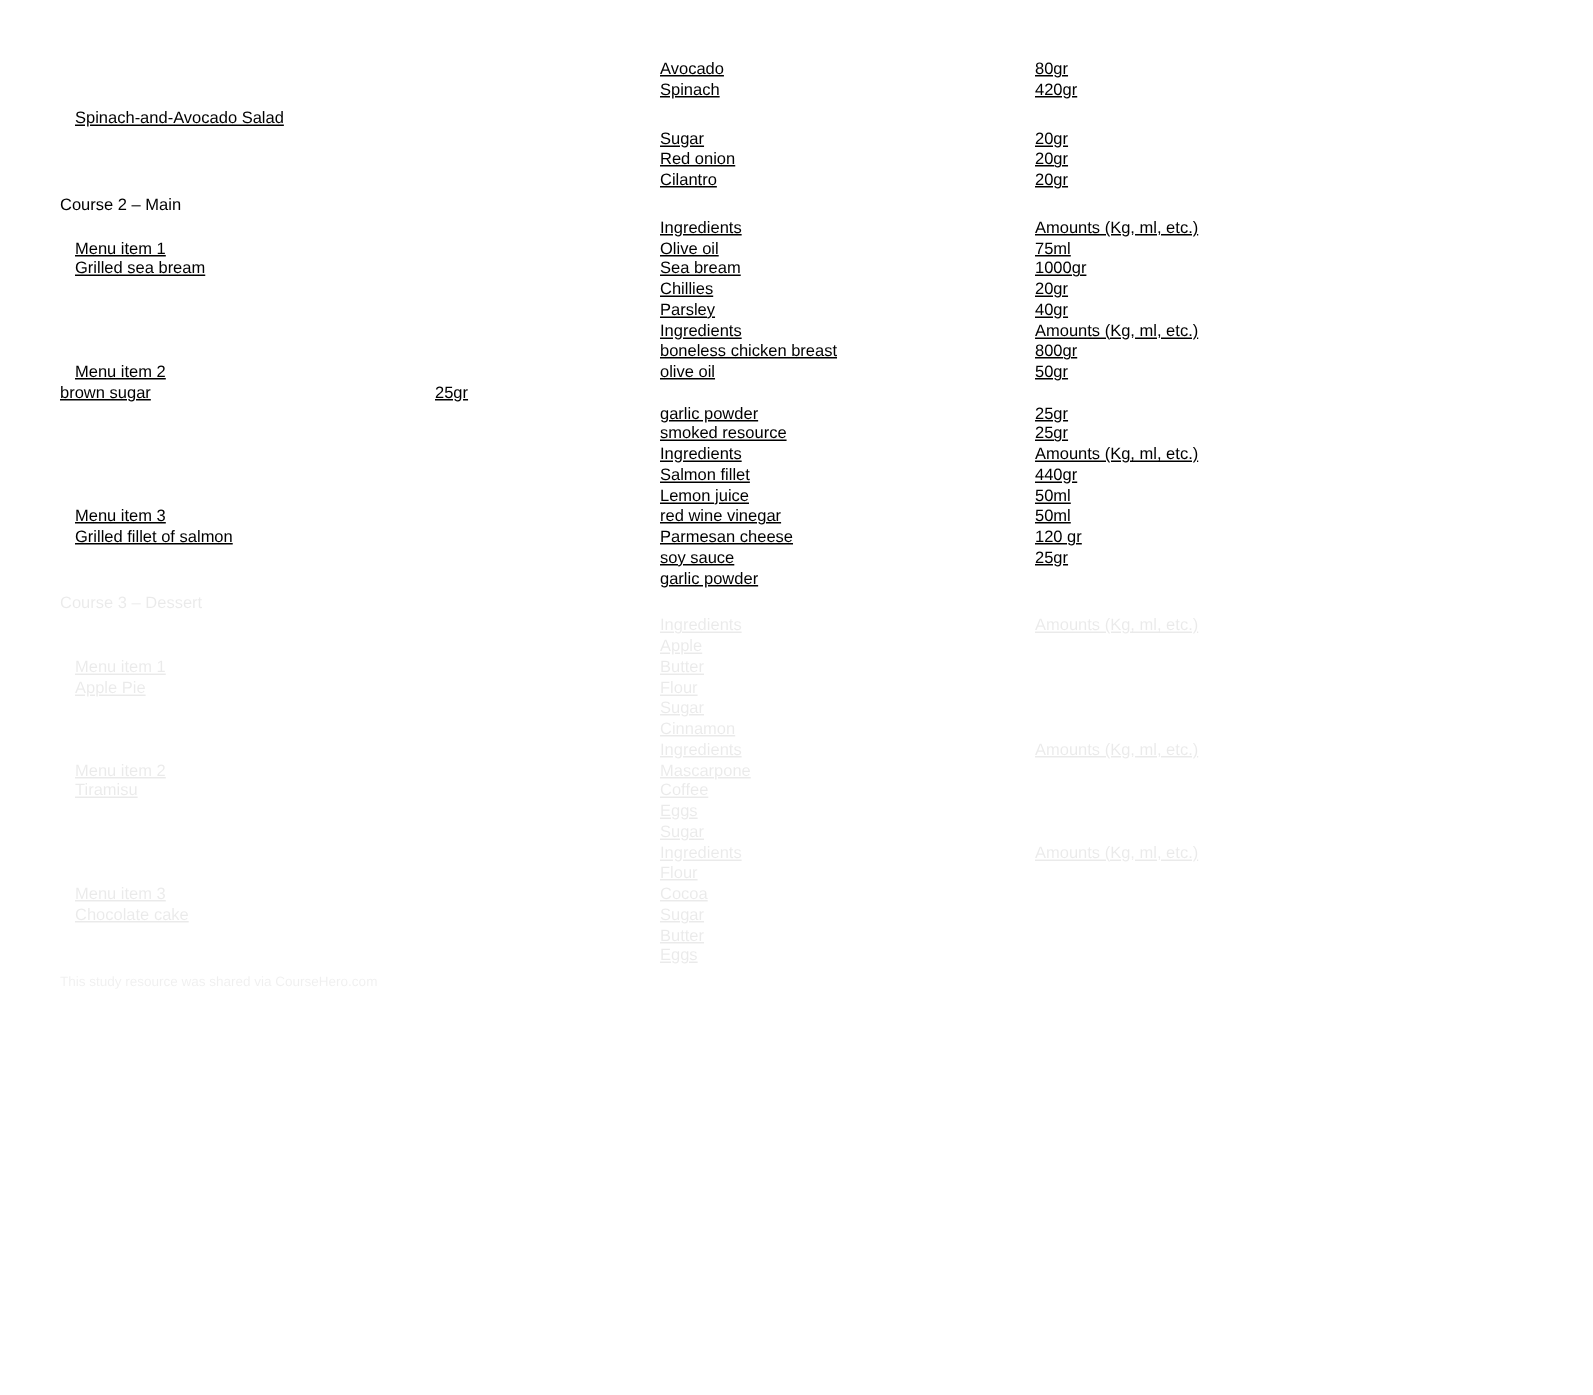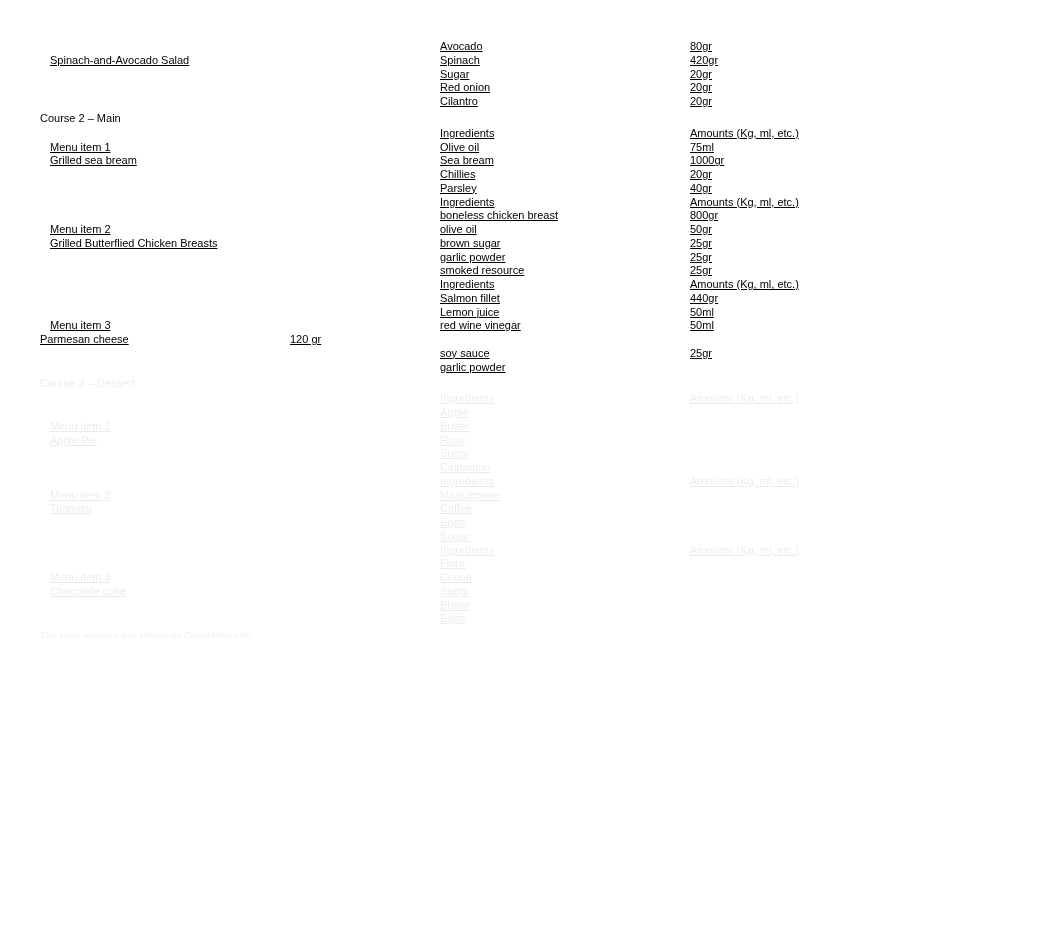--- a/index.html
+++ b/index.html
@@ -17,21 +17,21 @@
     }
     .col-left { width: 400px; padding-left: 10px; }
     .col-mid { width: 250px; }
     .col-right { flex: 1; }
     .course-header {
       text-align: left;
       padding: 3px 0;
       font-size: 11px;
     }
     .line { line-height: 1.25; text-decoration: underline; }
-    .item-label { padding-top: 0; }
+    .item-label { padding-top: 0; margin-top: 19px; }
     .block { margin-bottom: 0; }
     .faded {
       opacity: 0.08;
       filter: blur(0.3px);
     }
     .footer-note {
       font-size: 9px;
       opacity: 0.06;
       padding-left: 0px;
       padding-top: 4px;
@@ -109,21 +109,20 @@
         <div class="col-left"></div>
         <div class="col-mid">boneless chicken breast</div>
         <div class="col-right">800gr</div>
       </div>
       <div class="row line">
         <div class="col-left"><span>Menu item 2</span></div>
         <div class="col-mid">olive oil</div>
         <div class="col-right">50gr</div>
       </div>
       <div class="row line">
-        <div class="col-left"><span>Grilled Butterflied Chicken Breasts</span></div>
         <div class="col-mid">brown sugar</div>
         <div class="col-right">25gr</div>
       </div>
       <div class="row line">
         <div class="col-left"></div>
         <div class="col-mid">garlic powder</div>
         <div class="col-right">25gr</div>
       </div>
       <div class="row line">
         <div class="col-left"></div>
@@ -146,20 +145,21 @@
         <div class="col-left"></div>
         <div class="col-mid">Lemon juice</div>
         <div class="col-right">50ml</div>
       </div>
       <div class="row line">
         <div class="col-left"><span>Menu item 3</span></div>
         <div class="col-mid">red wine vinegar</div>
         <div class="col-right">50ml</div>
       </div>
       <div class="row line">
+        <div class="col-left"><span>Grilled fillet of salmon</span></div>
         <div class="col-mid">Parmesan cheese</div>
         <div class="col-right">120 gr</div>
       </div>
       <div class="row line">
         <div class="col-left"></div>
         <div class="col-mid">soy sauce</div>
         <div class="col-right">25gr</div>
       </div>
       <div class="row line">
         <div class="col-left"></div>

